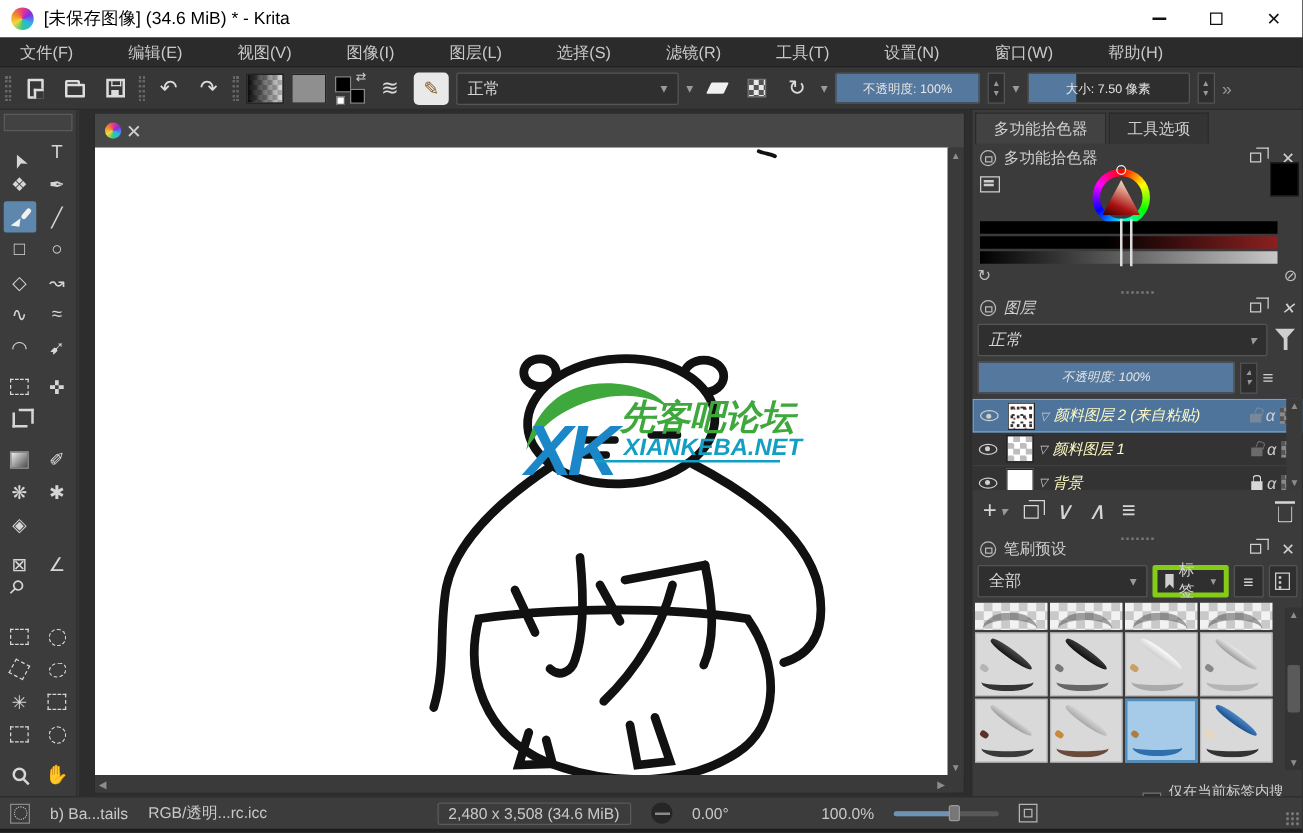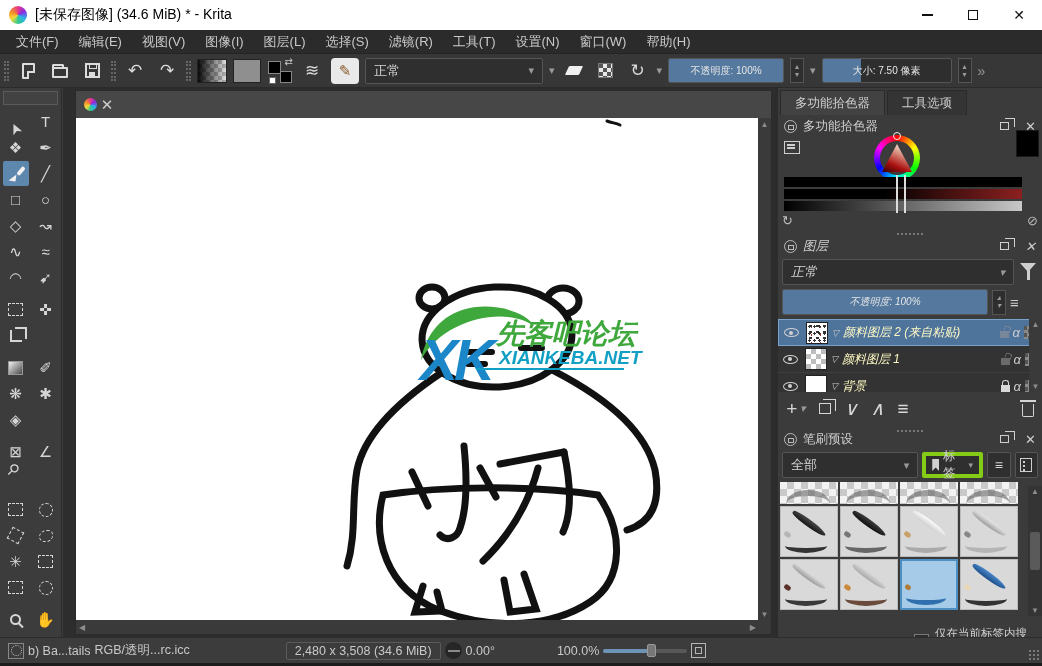--- a/index.html
+++ b/index.html
@@ -14,21 +14,21 @@
                 background:conic-gradient(#e8388a,#8a2be2,#2bb3e8,#31c98e,#f5d93b,#f08a2b,#e8388a); }
   .krita-logo-sm { width:13px; height:13px; border-radius:50%;
                 background:conic-gradient(#e8388a,#8a2be2,#2bb3e8,#31c98e,#f5d93b,#f08a2b,#e8388a); }
   #win-controls { margin-left:auto; display:flex; height:100%; }
   .winbtn { width:46px; height:100%; display:flex; align-items:center; justify-content:center; color:#111; font-size:14px; }
   .minline { width:11px; height:1.5px; background:#111; }
   .maxbox { width:10px; height:10px; border:1.5px solid #111; }
 
   
   #menubar { position:absolute; left:0; top:30px; width:1042px; height:24px; background:#2b2b2b;
-             display:flex; align-items:center; padding-left:6px; border-bottom:1px solid #232323; }
+             display:flex; align-items:center; padding-left:6px; border-bottom:1px solid #232323;gap:24px; }
   .menu-item { color:#c9c9c9; font-size:13px; padding:0 10px; line-height:24px; }
 
   
   #toolbar { position:absolute; left:0; top:54px; width:1042px; height:34px; background:#373737;
              display:flex; align-items:center; gap:6px; padding:0 4px; border-bottom:1px solid #2a2a2a; }
   .grip { width:5px; height:20px; border-left:2px dotted #666; border-right:2px dotted #666; }
   .tbtn { min-width:26px; height:28px; display:flex; align-items:center; justify-content:center; color:#dcdcdc; }
   .tbtn .g { font-size:17px; }
   .i-page { width:13px; height:16px; border:2px solid #dcdcdc; border-radius:1px; position:relative; }
   .i-page::after { content:""; position:absolute; right:-2px; bottom:-2px; width:6px; height:6px; background:#373737;
@@ -219,21 +219,21 @@
                   font-size:12px; padding:0 6px; font-family:"Liberation Sans",sans-serif;margin-top:24px; }
   #brush-search::placeholder { color:#8a8a8a; }
   .chk { width:15px; height:15px; background:#2e2e2e; border:1px solid #777; color:#dcdcdc; font-size:12px;
          display:flex; align-items:center; justify-content:center; }
   .chk-label { color:#cfcfcf; font-size:11.5px; }
 
   .dots-handle { position:absolute; left:50%; transform:translateX(-50%); width:26px; border-top:2px dotted #777; }
 
   
   #statusbar { position:absolute; left:0; top:637px; width:1042px; height:26px; background:#3c3c3c;
-               border-top:1px solid #2d2d2d; display:flex; align-items:center; gap:4px; padding:0 8px; color:#c9c9c9; font-size:12.5px; }
+               border-top:1px solid #2d2d2d; display:flex; align-items:center; gap:16px; padding:0 8px; color:#c9c9c9; font-size:12.5px; }
   .sel-ico { width:16px; height:16px; border:1px solid #888; display:flex; align-items:center; justify-content:center; }
   .sel-ico::after { content:""; width:9px; height:9px; border:1.5px dotted #bbb; border-radius:50%; }
   #dims-box { border:1px solid #5a5a5a; border-radius:2px; padding:1px 8px; }
   .brush-preview { width:17px; height:17px; border-radius:50%; background:#262626; position:relative; }
   .brush-preview::after { content:""; position:absolute; left:3px; top:8px; width:12px; height:1.5px; background:#8a8a8a; }
   #zoom-slider { position:relative; width:84px; height:4px; background:#585858; border-radius:2px; }
   #zoom-slider .zfill { position:absolute; left:0; top:0; bottom:0; width:55%; background:#6f93b5; border-radius:2px; }
   #zoom-slider .zthumb { position:absolute; left:52%; top:-5px; width:9px; height:13px; background:#777; border:1px solid #999; border-radius:2px; }
   .fit-btn { width:15px; height:15px; border:1.5px solid #b5b5b5; display:flex; align-items:center; justify-content:center; }
   .fit-btn::after { content:""; width:5px; height:5px; border:1.5px solid #b5b5b5; }
@@ -839,21 +839,21 @@
         <span class="chk">✓</span>
         <span class="chk-label">仅在当前标签内搜索</span>
       </div>
     </div>
   </div>
 
   <div id="statusbar">
     <span class="sel-ico"></span>
     <span>b) Ba...tails</span>
     <span>RGB/透明...rc.icc</span>
-    <span id="dims-box" style="margin-left:92px">2,480 x 3,508 (34.6 MiB)</span>
+    <span id="dims-box" style="margin-left:120px">2,480 x 3,508 (34.6 MiB)</span>
     <span class="brush-preview"></span>
     <span>0.00°</span>
     <span style="margin-left:58px">100.0%</span>
     <span id="zoom-slider">
       <span class="zfill"></span>
       <span class="zthumb"></span>
     </span>
     <span class="fit-btn"></span>
     <span class="corner-grip"></span>
   </div>

